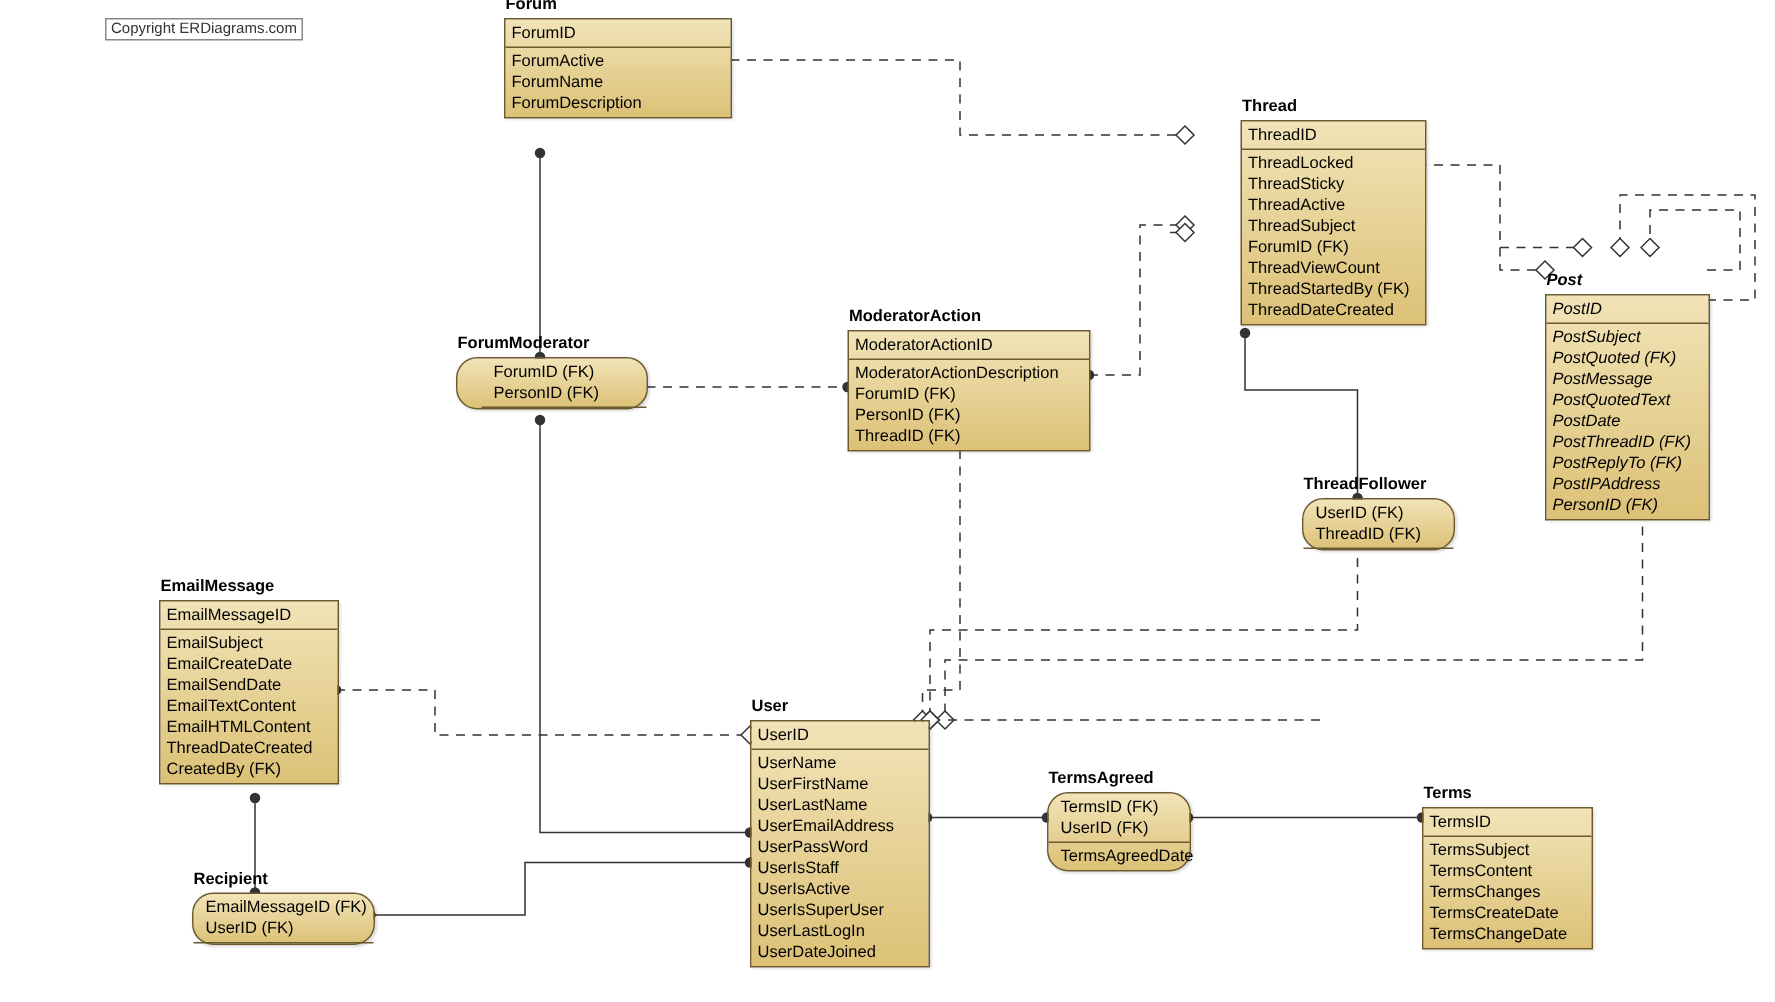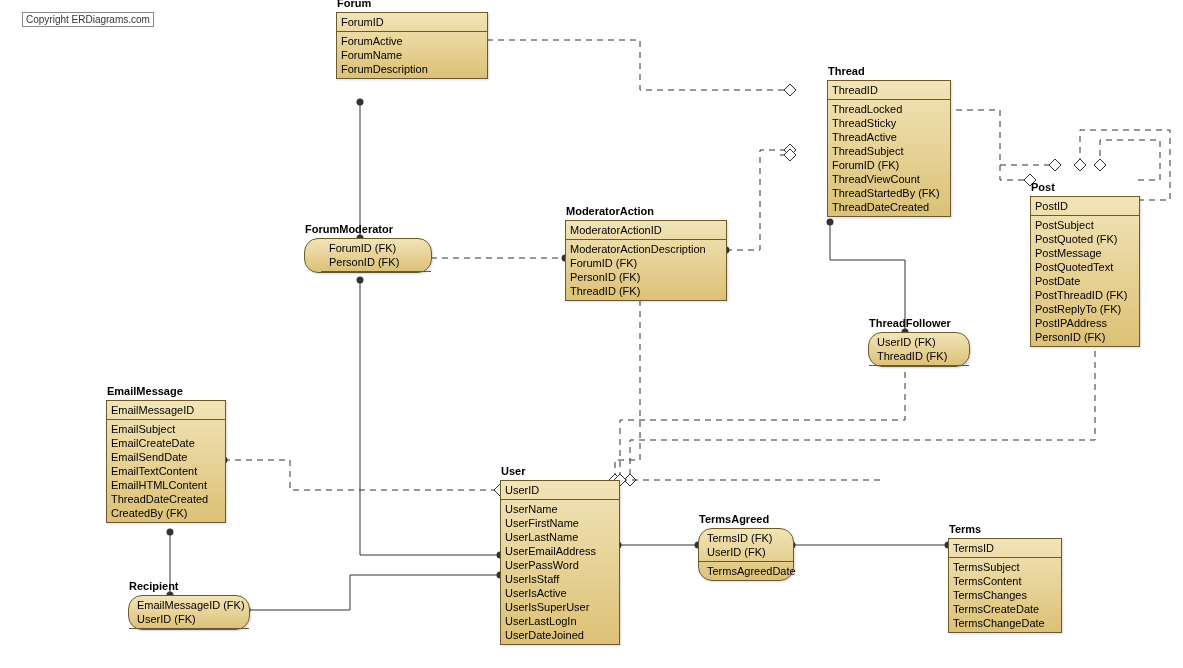--- a/index.html
+++ b/index.html
@@ -15,20 +15,21 @@
     overflow: hidden;
   }
   .copyright {
     position: absolute;
     border: 1px solid #888;
     background: #fff;
     padding: 1px 3px;
     font-size: 10px;
     color: #333;
     z-index: 10;
+    margin-left: 48px;
   }
   .entity {
     position: absolute;
     border: 1px solid #6b5a2e;
     background: linear-gradient(#f2e4b8, #dcc176);
     box-shadow: 1px 1px 2px rgba(0,0,0,0.15);
   }
   .entity .title {
     position: absolute;
     top: -16px;
@@ -165,21 +166,21 @@
     <div class="row">ThreadSticky</div>
     <div class="row">ThreadActive</div>
     <div class="row">ThreadSubject</div>
     <div class="row">ForumID (FK)</div>
     <div class="row">ThreadViewCount</div>
     <div class="row">ThreadStartedBy (FK)</div>
     <div class="row">ThreadDateCreated</div>
   </div>
 </div>
 
-<div class="entity" style="left:1030px; top:196px; width:108px;">
+<div class="entity" style="left:1030px; top:196px; width:108px;font-style:italic;">
   <div class="title">Post</div>
   <div class="keys">
       <div class="row">PostID</div>
     </div>
   <div class="attrs">
     <div class="row">PostSubject</div>
     <div class="row">PostQuoted (FK)</div>
     <div class="row">PostMessage</div>
     <div class="row">PostQuotedText</div>
     <div class="row">PostDate</div>

